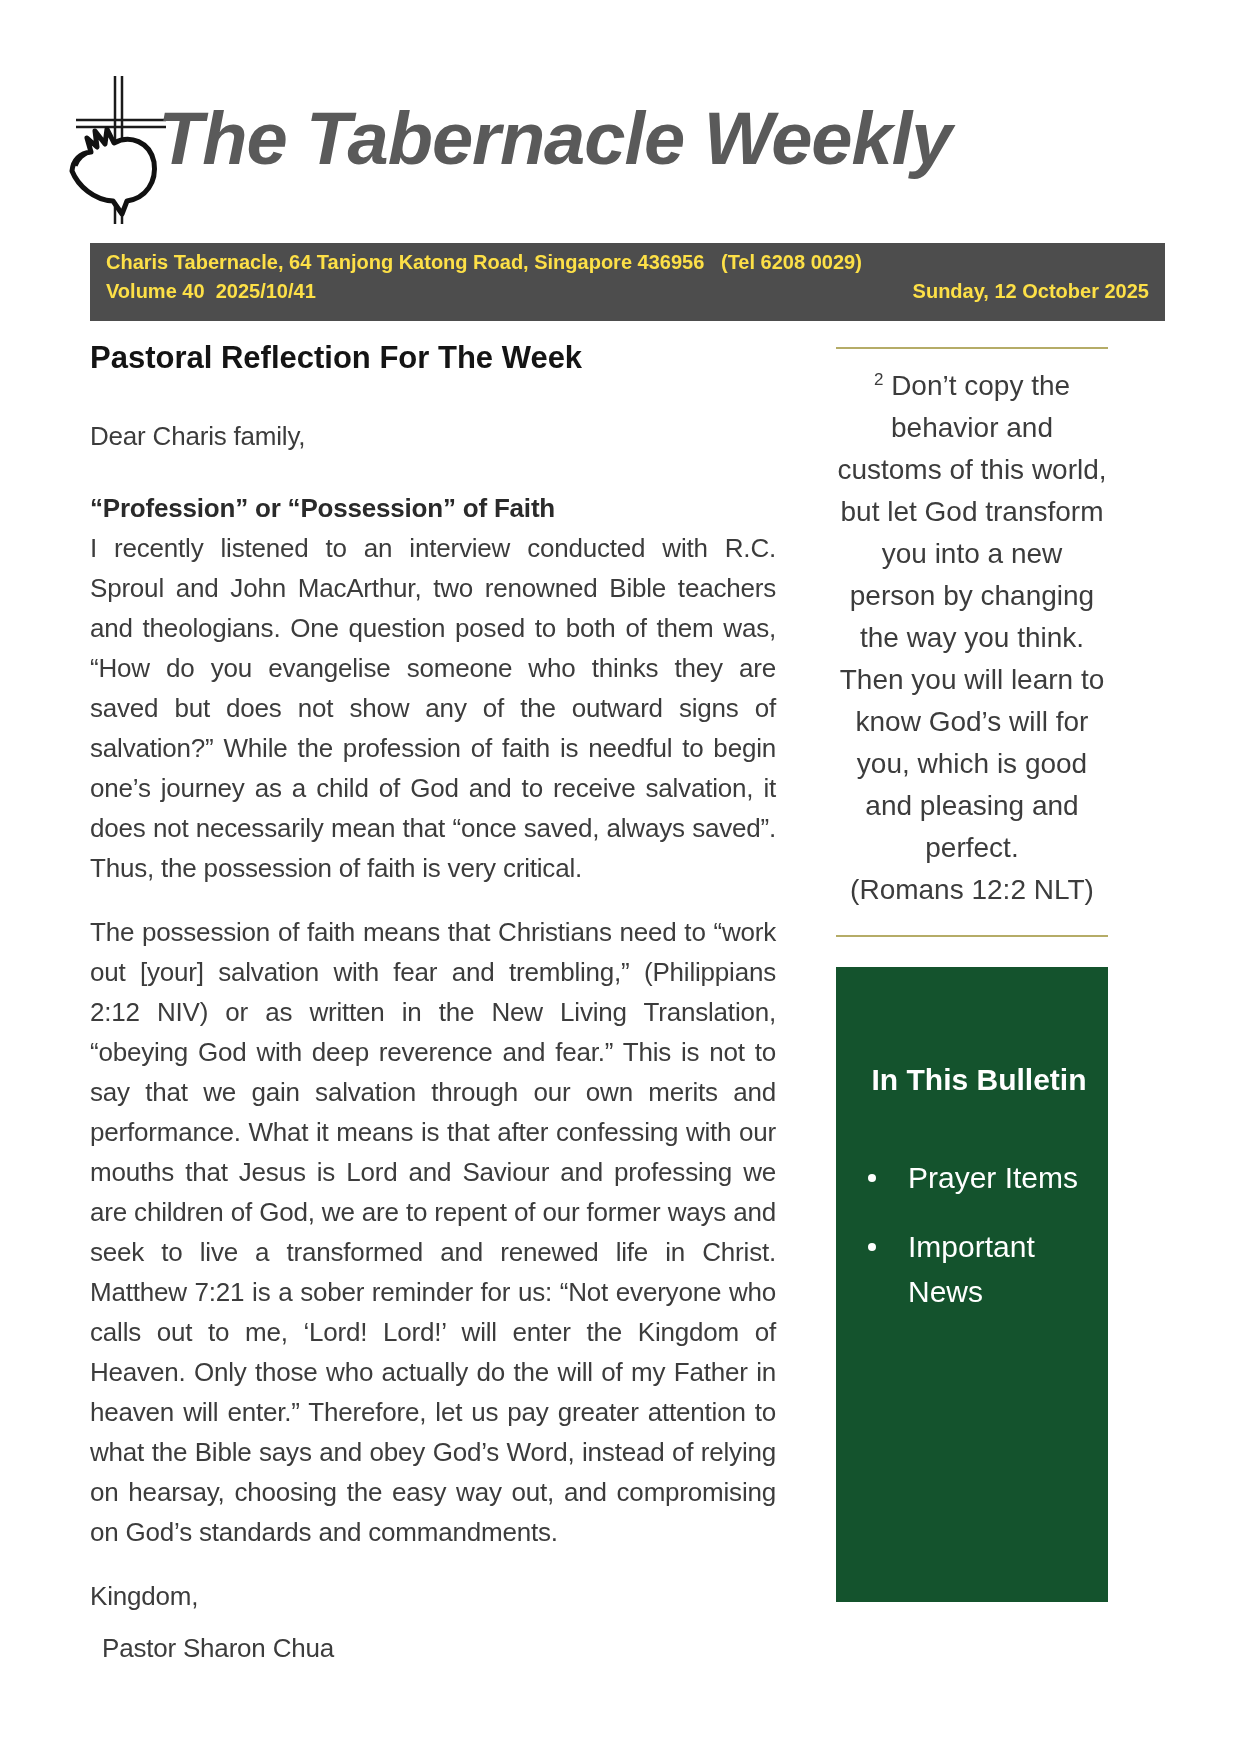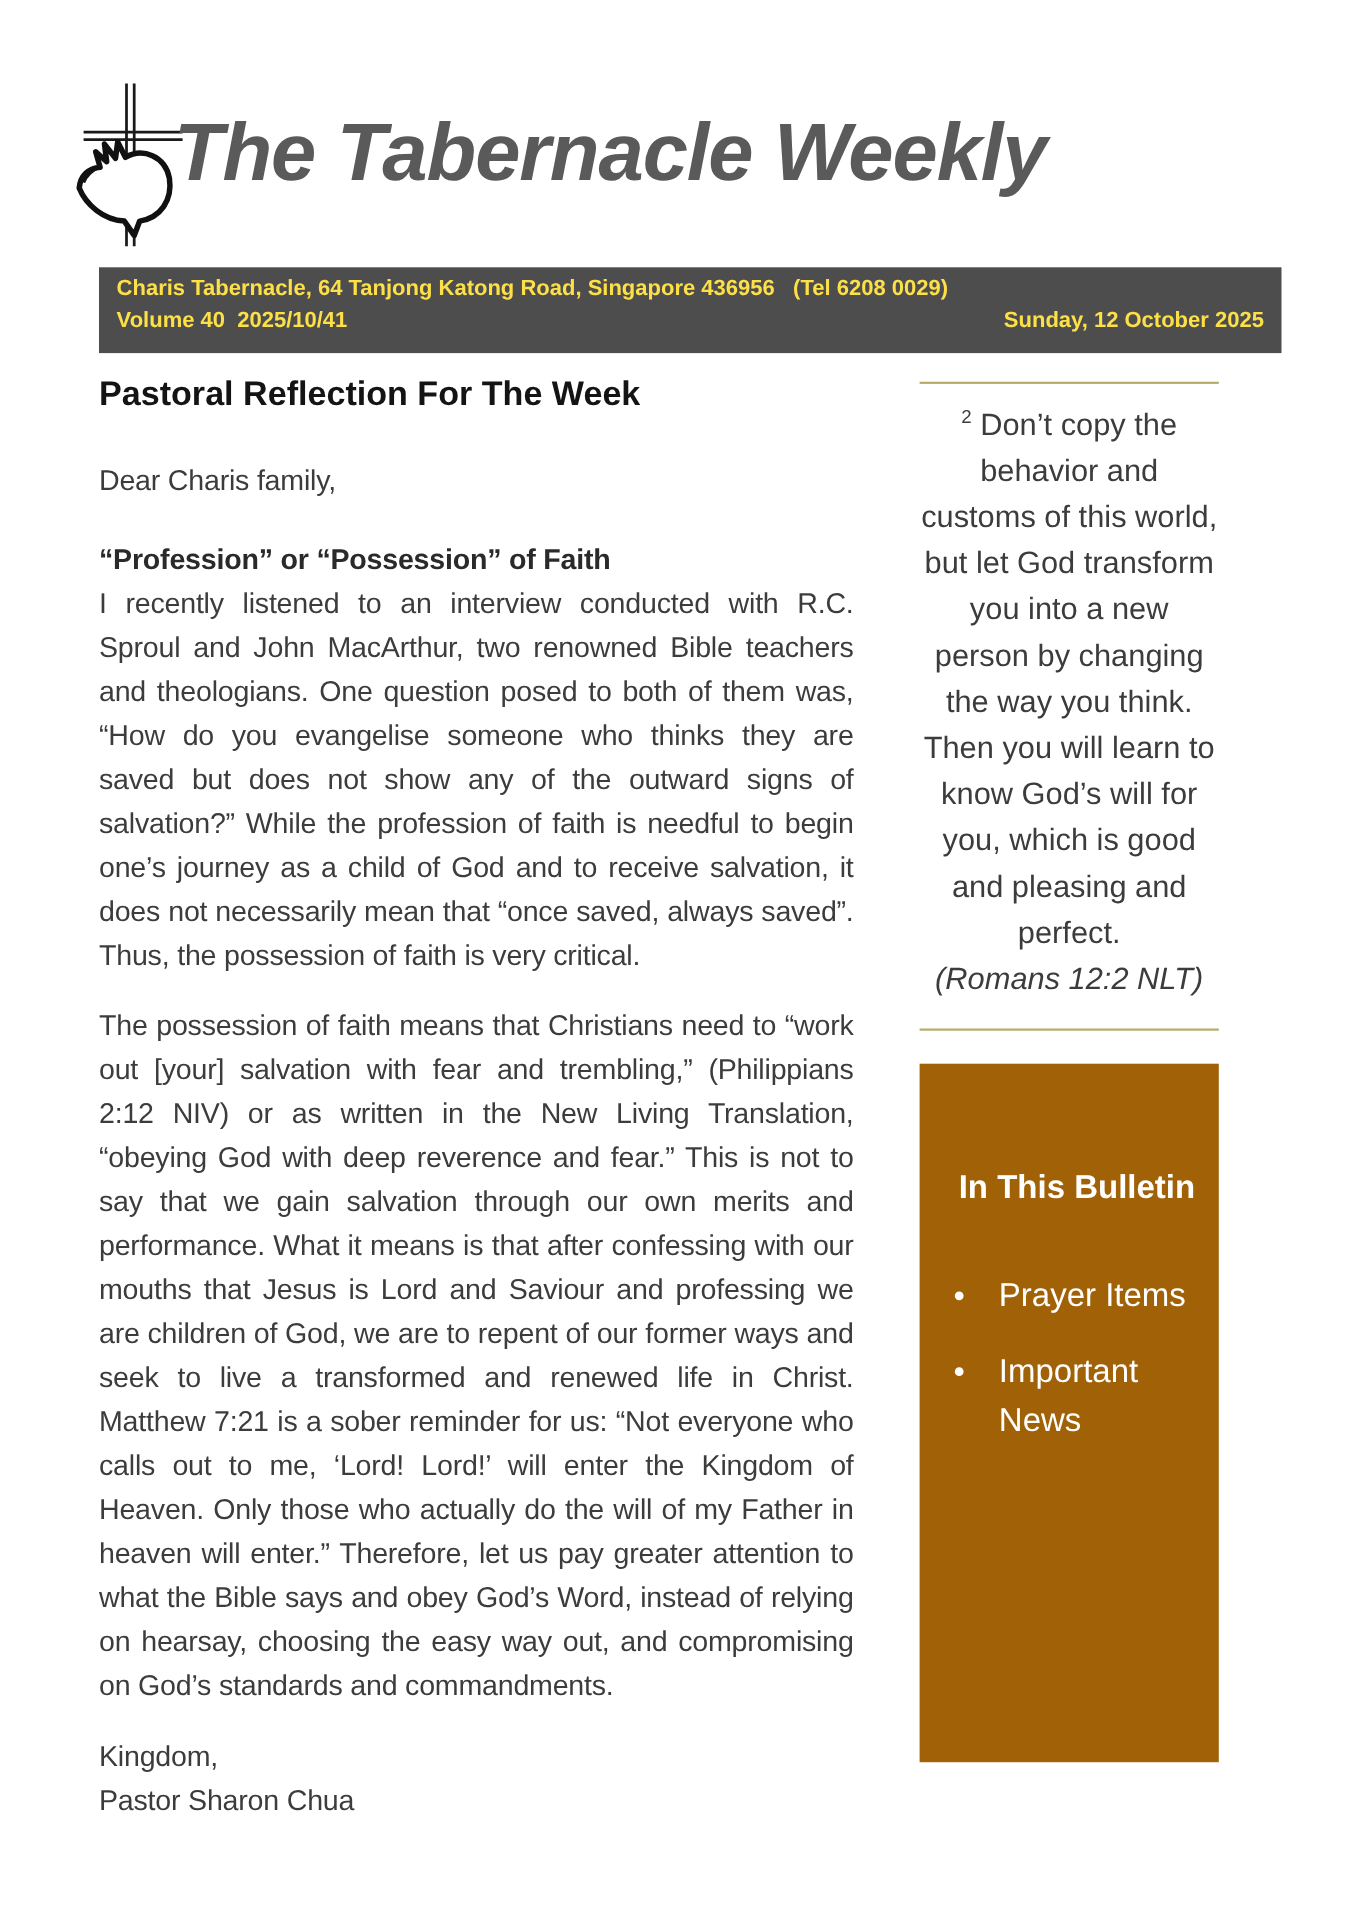--- a/index.html
+++ b/index.html
@@ -82,21 +82,21 @@
   .subhead {
     margin: 0;
     font-weight: 700;
     color: #2a2a2a;
   }
   .body-par {
     margin: 0 0 24px 0;
     text-align: justify;
   }
   .closing { margin: 20px 0 0 0; }
-  .signature { margin: 0; }
+  .signature { margin: 12px; }
 
   
   .sidebar {
     position: absolute;
     left: 836px;
     top: 347px;
     width: 272px;
   }
   .divider {
     border: none;
@@ -112,29 +112,28 @@
     color: #3c3c3c;
   }
   .verse-text { margin: 0; }
   .verse-text sup {
     font-size: 17px;
     line-height: 0;
     vertical-align: super;
   }
   .verse-citation {
     margin: 0;
-    font-style: italic;
     text-align: center;
   }
 
   .bulletin-box {
     margin-top: 30px;
     width: 272px;
     height: 635px;
-    background: #a16207;
+    background: #14532d;
     color: #ffffff;
     padding: 96px 18px 0 32px;
   }
   .bulletin-heading {
     margin: 0 0 58px 0;
     font-size: 30px;
     font-weight: 700;
     text-align: center;
     white-space: nowrap;
   }

